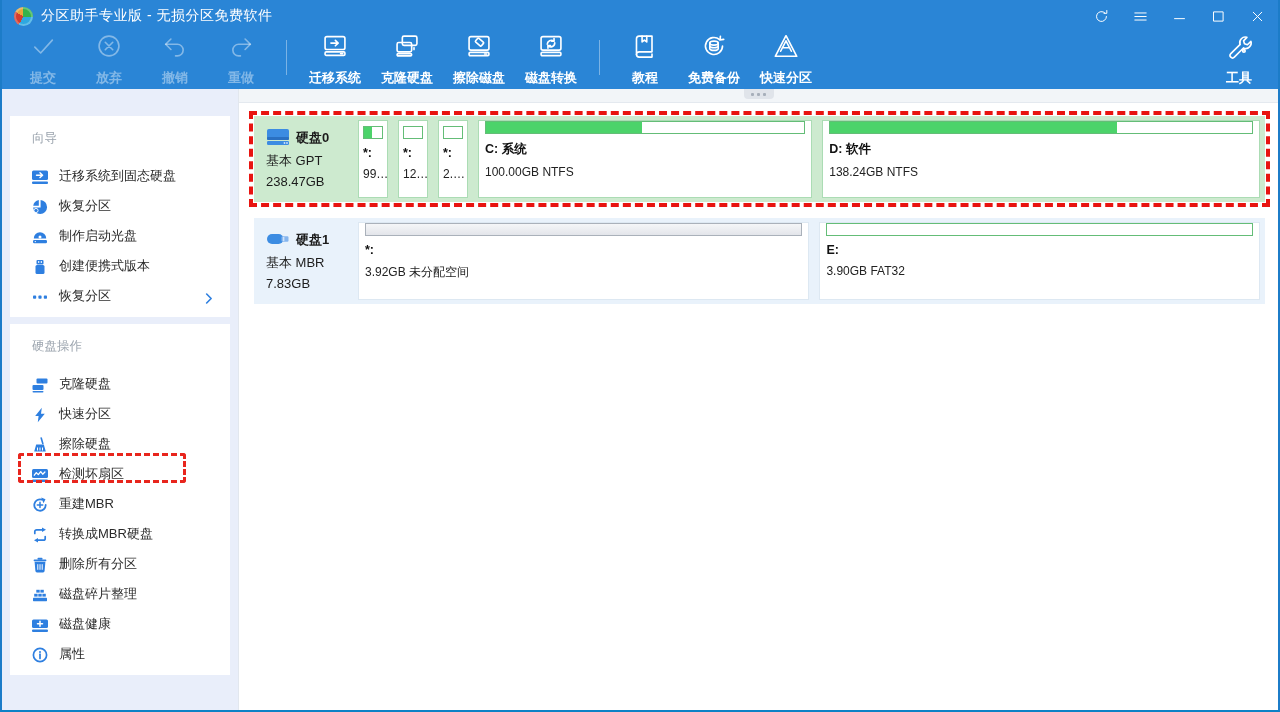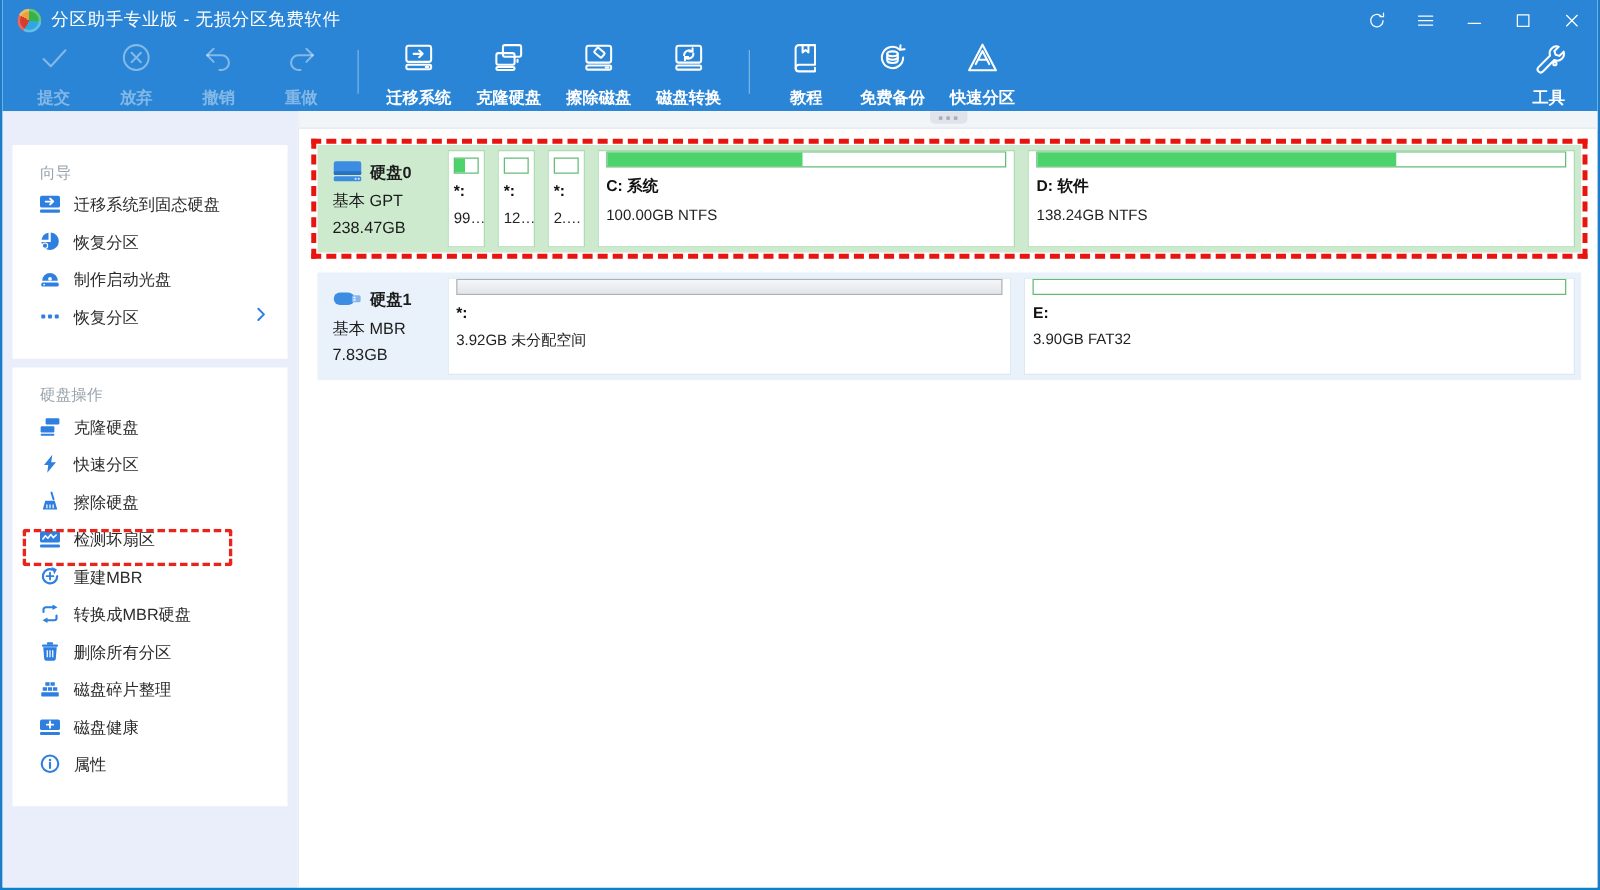--- a/index.html
+++ b/index.html
@@ -42,21 +42,21 @@
   .tspacer { flex:1; }
 
   
   .content { display:flex; height:623px; }
 
   
   .sidebar { width:236px; background:#e9eefa; flex:0 0 auto; padding-top:20px; }
   .panel { background:#fff; margin:7px 8px 0 8px; padding:8px 0 12px 0; }
   .panel-header { font-size:12.5px; color:#9aa3ad; padding:6px 0 8px 22px; }
   .side-item {
-    height:30px; display:flex; align-items:flex-start; gap:11px;
+    height:30px; display:flex; align-items:flex-end; gap:11px;
     padding-left:22px; position:relative; cursor:pointer; font-size:13px; color:#2b2b2b;
   }
   .side-item .sicon { width:16px; height:16px; color:#2e7fe0; flex:0 0 auto; }
   .side-item .chev { position:absolute; right:14px; width:13px; height:13px; color:#2e7fe0; }
   .side-item.highlight::after {
     content:""; position:absolute; left:8px; right:44px; top:0; bottom:0;
     border:3px dashed #e8251d; border-radius:3px; pointer-events:none;
   }
 
   
@@ -279,20 +279,31 @@
               <circle cx="8" cy="8" r="1.5" fill="#fff"></circle>
               <rect x="1" y="11" width="14" height="3.2" rx="1.2" fill="#2e7fe0"></rect>
               <circle cx="3.3" cy="12.6" r=".7" fill="#fff"></circle>
             </svg>
           </span>
         <span>制作启动光盘</span>
       </div>
       <div class="side-item">
         <span class="sicon">
             <svg width="100%" height="100%" viewBox="0 0 16 16">
+              <rect x="4.5" y="1" width="7" height="4.5" rx="1" fill="#2e7fe0"></rect>
+              <rect x="6" y="2.2" width="1.3" height="1.6" fill="#fff"></rect>
+              <rect x="8.7" y="2.2" width="1.3" height="1.6" fill="#fff"></rect>
+              <rect x="3.5" y="6" width="9" height="9" rx="1.5" fill="#2e7fe0"></rect>
+            </svg>
+          </span>
+        <span>创建便携式版本</span>
+      </div>
+      <div class="side-item">
+        <span class="sicon">
+            <svg width="100%" height="100%" viewBox="0 0 16 16">
               <rect x="1" y="6.6" width="3.2" height="3.2" rx=".8" fill="#2e7fe0"></rect>
               <rect x="6.4" y="6.6" width="3.2" height="3.2" rx=".8" fill="#2e7fe0"></rect>
               <rect x="11.8" y="6.6" width="3.2" height="3.2" rx=".8" fill="#2e7fe0"></rect>
             </svg>
           </span>
         <span>恢复分区</span>
         <span class="chev">
             <svg width="100%" height="100%" viewBox="0 0 16 16">
               <path d="M4.5 2.5L10 8l-5.5 5.5" stroke="#2e7fe0" stroke-width="2" fill="none" stroke-linecap="round" stroke-linejoin="round"></path>
             </svg>

